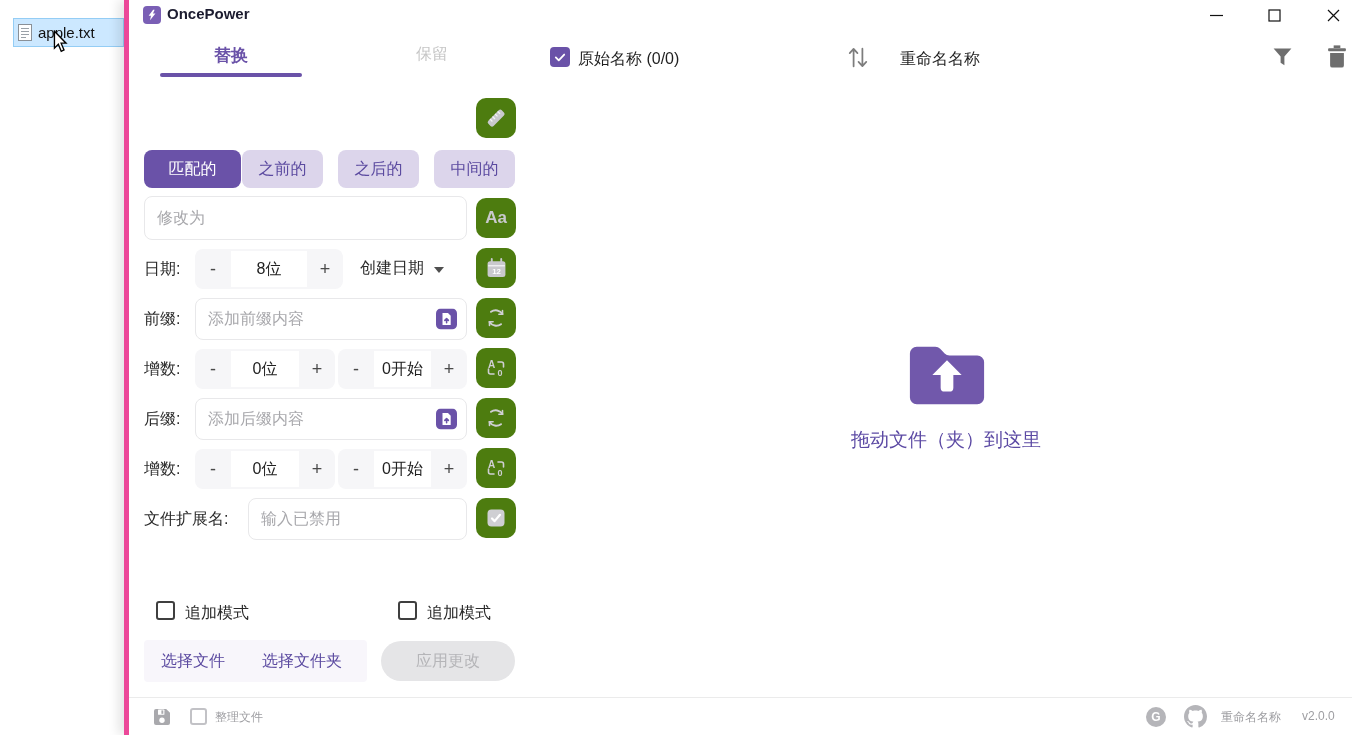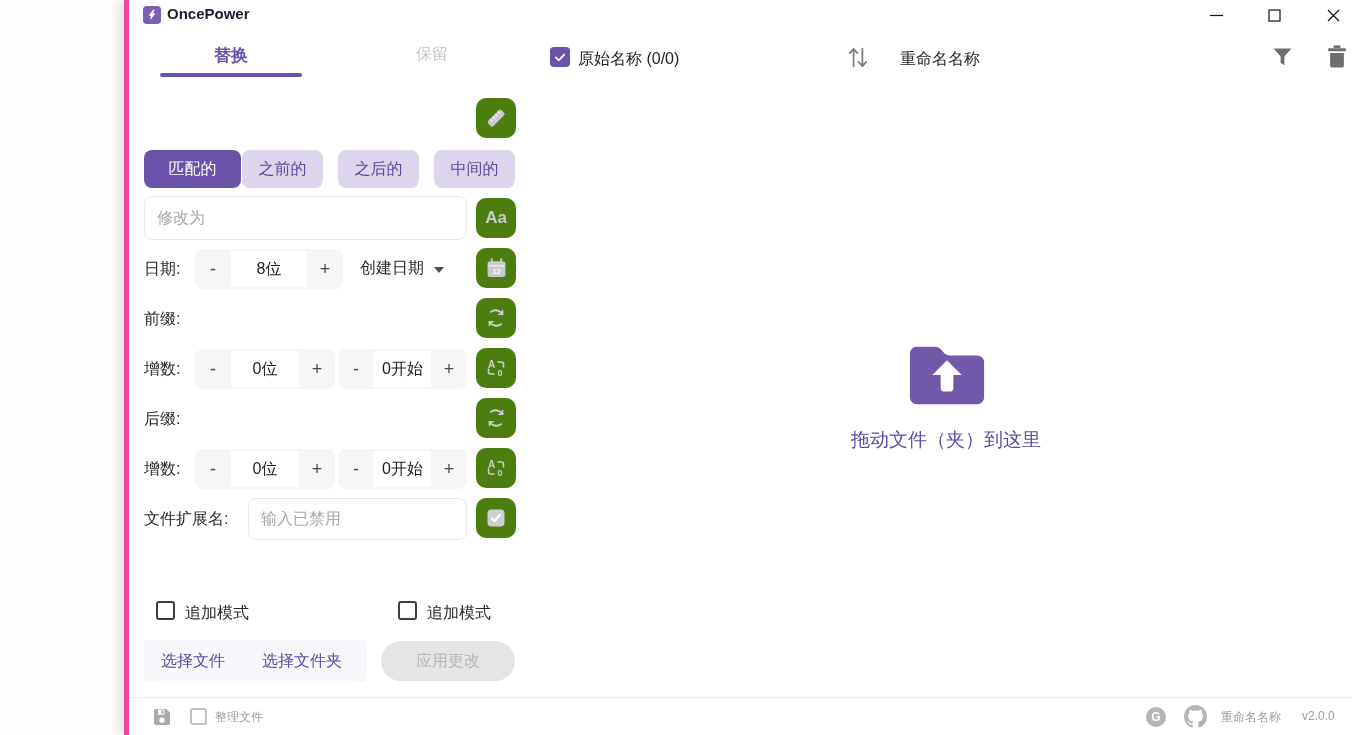--- a/index.html
+++ b/index.html
@@ -57,20 +57,32 @@
   
   .bottom-divider{position:absolute;left:0;top:697px;width:1228px;height:1px;background:#ebebeb;}
   .cb-gray{position:absolute;left:61px;top:708px;width:17px;height:17px;border:2px solid #c2c2c6;border-radius:3px;background:#fff;cursor:pointer;}
   .status-text{position:absolute;font-size:12px;color:#9e9ea2;}
 </style>
 </head>
 <body>
 
 <div id="screen">
 
+  <div class="desktop">
+    <div class="file-item">
+      <svg class="doc" width="14" height="17" viewBox="0 0 14 17">
+        <rect x="0.5" y="0.5" width="13" height="16" fill="#fff" stroke="#8a9097"></rect>
+        <path stroke="#9aa1a8" stroke-width="1" d="M3 4.5h8M3 7.5h8M3 10.5h8M3 13.5h5"></path>
+      </svg>
+      <span class="fname">apple.txt</span>
+    </div>
+    <svg class="cursor" width="17" height="23" viewBox="0 0 12 19">
+      <path d="M1 1 L1 15 L4.2 11.8 L6.6 17.6 L8.9 16.5 L6.5 10.9 L10.6 10.9 Z" fill="#fff" stroke="#000" stroke-width="1.1"></path>
+    </svg>
+  </div>
 
   <div class="app">
 
     <div class="app-icon">
       <svg width="12" height="12" viewBox="0 0 16 16">
           <path d="M9.5 1 L3.5 9 h3.1 L5.4 15 L12.6 6 H9.3 L11.5 1 Z" fill="#fff"></path>
         </svg>
     </div>
     <div class="app-title">OncePower</div>
     <div class="winbtn" style="left:1063px;">
@@ -147,20 +159,28 @@
     <div class="icon-btn" style="top:248px;">
       <svg width="21" height="21" viewBox="0 0 20 20">
         <path stroke="#c9c9cd" stroke-width="1.8" stroke-linecap="round" d="M5.5 1v3M14.5 1v3"></path>
         <rect x="1.5" y="3.2" width="17" height="15" rx="2.4" fill="#c9c9cd"></rect>
         <line x1="2" y1="7.4" x2="18" y2="7.4" stroke="#f4f4f6" stroke-width="1.2"></line>
         <text x="10" y="15" font-size="7.5" fill="#fff" text-anchor="middle" font-weight="bold">12</text>
       </svg>
     </div>
 
     <div class="flabel" style="left:15px;top:309px;">前缀:</div>
+    <div class="abs" style="left:66px;top:298px;width:272px;height:42px;">
+      <input class="tinput" style="left: 0px; top: 0px; width: 272px; height: 42px; padding-right: 42px;" placeholder="添加前缀内容">
+      <svg class="inline-badge" width="21" height="21" viewBox="0 0 20 20">
+        <rect width="20" height="20" rx="4.5" fill="#6a52a8"></rect>
+        <path d="M6.2 4.2 h5.2 L14 7 v8.8 H6.2 Z" fill="#fff"></path>
+        <path d="M10.1 13.6 V9.8 M8.4 11.3 L10.1 9.5 L11.8 11.3" stroke="#6a52a8" stroke-width="1.5" fill="none" stroke-linecap="round" stroke-linejoin="round"></path>
+      </svg>
+    </div>
     <div class="icon-btn" style="top:298px;">
       <svg width="22" height="22" viewBox="0 0 22 22" fill="none" stroke="#cfcfd3" stroke-width="2" stroke-linecap="round">
         <path d="M6 4.8 A8 8 0 0 1 17.5 7"></path>
           <path d="M16 17.2 A8 8 0 0 1 4.5 15"></path>
         <path d="M17.5 3.6 v3.6 h-3.6" stroke-width="1.6"></path>
           <path d="M4.5 18.4 v-3.6 h3.6" stroke-width="1.6"></path>
       </svg>
     </div>
 
     <div class="flabel" style="left:15px;top:359px;">增数:</div>
@@ -177,20 +197,28 @@
     <div class="icon-btn" style="top:348px;">
       <svg width="22" height="22" viewBox="0 0 22 22" fill="none">
         <text x="3" y="11" font-size="10" font-weight="bold" fill="#cfcfd3">A</text>
         <path d="M13 5 h3.5 a2 2 0 0 1 2 2 v3" stroke="#cfcfd3" stroke-width="1.6" stroke-linecap="round"></path>
         <path d="M9 17 H5.5 a2 2 0 0 1 -2 -2 v-3" stroke="#cfcfd3" stroke-width="1.6" stroke-linecap="round"></path>
         <text x="12.5" y="19" font-size="9" font-weight="bold" fill="#cfcfd3">0</text>
       </svg>
     </div>
 
     <div class="flabel" style="left:15px;top:409px;">后缀:</div>
+    <div class="abs" style="left:66px;top:398px;width:272px;height:42px;">
+      <input class="tinput" style="left: 0px; top: 0px; width: 272px; height: 42px; padding-right: 42px;" placeholder="添加后缀内容">
+      <svg class="inline-badge" width="21" height="21" viewBox="0 0 20 20">
+        <rect width="20" height="20" rx="4.5" fill="#6a52a8"></rect>
+        <path d="M6.2 4.2 h5.2 L14 7 v8.8 H6.2 Z" fill="#fff"></path>
+        <path d="M10.1 13.6 V9.8 M8.4 11.3 L10.1 9.5 L11.8 11.3" stroke="#6a52a8" stroke-width="1.5" fill="none" stroke-linecap="round" stroke-linejoin="round"></path>
+      </svg>
+    </div>
     <div class="icon-btn" style="top:398px;">
       <svg width="22" height="22" viewBox="0 0 22 22" fill="none" stroke="#cfcfd3" stroke-width="2" stroke-linecap="round">
         <path d="M6 4.8 A8 8 0 0 1 17.5 7"></path>
           <path d="M16 17.2 A8 8 0 0 1 4.5 15"></path>
         <path d="M17.5 3.6 v3.6 h-3.6" stroke-width="1.6"></path>
           <path d="M4.5 18.4 v-3.6 h3.6" stroke-width="1.6"></path>
       </svg>
     </div>
 
     <div class="flabel" style="left:15px;top:459px;">增数:</div>

